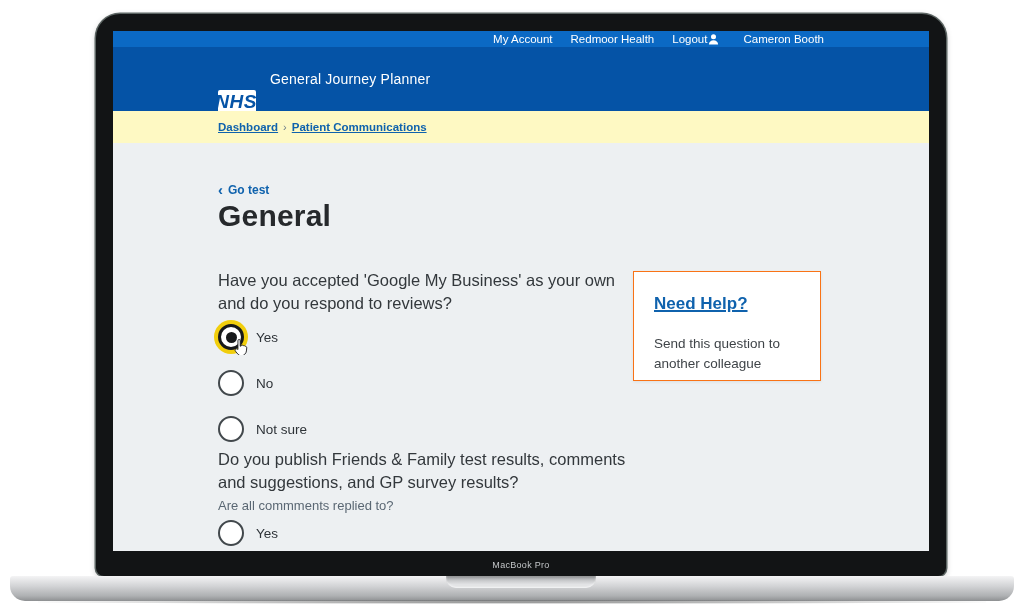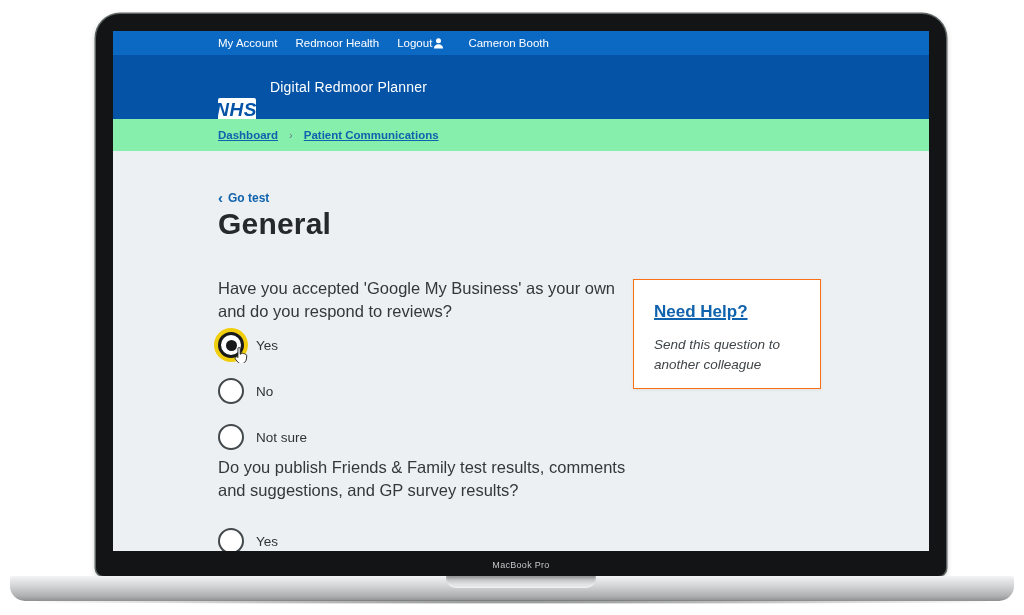--- a/index.html
+++ b/index.html
@@ -19,38 +19,38 @@
   .laptop-base { position:absolute; left:10px; top:576px; width:1004px; height:25px;
     background:linear-gradient(#f4f4f5, #d3d4d6 40%, #aeb0b2 80%, #8d8f91);
     border-radius:3px 3px 15px 15px; }
   .laptop-base::after { content:""; position:absolute; left:28px; right:28px; bottom:-3px;
     height:4px; background:radial-gradient(ellipse at center, rgba(20,22,22,.55), rgba(20,22,22,0) 75%); }
   .base-notch { position:absolute; left:436px; top:0; width:150px; height:12px;
     background:linear-gradient(#aaacae, #e2e3e5 70%);
     border-radius:0 0 10px 10px; box-shadow:inset 0 -1px 2px rgba(255,255,255,.7), inset 0 2px 3px rgba(0,0,0,.18); }
 
   
-  .topbar { height:24px; background:#0b69c4; display:flex; align-items:center;
-    justify-content:flex-start; padding:0 105px; flex:0 0 auto; }
+  .topbar { height:16px; background:#0b69c4; display:flex; align-items:center;
+    justify-content:flex-end; padding:0 105px; flex:0 0 auto; }
   .topbar-nav { display:flex; gap:18px; }
   .topbar a, .top-link { color:#ffffff; font-size:11.5px; text-decoration:none; cursor:pointer; }
   .top-user { display:flex; align-items:center; gap:23px; color:#fff; font-size:11.5px; cursor:pointer; }
   .top-user svg { display:block; }
 
   
   .app-header { height:64px; background:#0553a6; display:flex; align-items:center;
     padding:0 105px; flex:0 0 auto; }
   .nhs-logo { background:#ffffff; color:#0553a6; font-weight:bold; font-style:italic;
     font-size:19px; width:38px; height:24px; display:flex; align-items:center;
     justify-content:center; border-radius:2px; letter-spacing:.5px; padding-right:2px;margin-top:46px; }
   .app-title { color:#ffffff; font-size:14px; margin-left:14px; letter-spacing:.2px; }
 
   
-  .breadcrumb-bar { height:32px; background:#86efac; display:flex; align-items:center;
-    padding:0 105px; gap:11px; flex:0 0 auto; }
+  .breadcrumb-bar { height:32px; background:#fef9c3; display:flex; align-items:center;
+    padding:0 105px; gap:5px; flex:0 0 auto; }
   .crumb { color:#0f62ad; font-size:11.5px; font-weight:600; text-decoration:underline; cursor:pointer; }
   .crumb-sep { color:#6b7b8a; font-size:11px; }
 
   
   .content { position:relative; flex:1 1 auto; background:#edf0f2; }
   .go-back { position:absolute; left:105px; top:40px; color:#0f62ad; font-size:12px;
     font-weight:600; cursor:pointer; display:flex; align-items:center; gap:5px; }
   .go-back .chev { font-size:15px; line-height:10px; font-weight:700; }
   .page-title { position:absolute; left:105px; top:56px; font-size:30px; font-weight:700;
     color:#26292c; letter-spacing:.2px; }
@@ -72,21 +72,21 @@
     width:11px; height:11px; margin:-5.5px 0 0 -5.5px; border-radius:50%; background:#17191b; }
   .radio-label { margin-left:12px; font-size:13.5px; color:#2e3338; }
   .cursor-icon { position:absolute; left:15px; top:14px; pointer-events:none; z-index:3; }
 
   
   .help-card { position:absolute; left:520px; top:128px; width:188px; height:110px;
     background:#ffffff; border:1px solid #f97316; box-shadow:0 1px 3px rgba(0,0,0,.07);
     padding:22px 20px 0 20px; }
   .help-title { color:#0f62ad; font-size:17px; font-weight:700; text-decoration:underline;
     text-decoration-thickness:2px; cursor:pointer; display:inline-block; }
-  .help-body { margin-top:13px; font-size:13.5px; line-height:1.5; color:#3f4448; width:150px;font-style:italic; }
+  .help-body { margin-top:20px; font-size:13.5px; line-height:1.5; color:#3f4448; width:150px; }
 </style>
 </head>
 <body>
 
 <div class="laptop-frame">
 
   <div class="screen-view">
 
     <div class="topbar">
       <div class="topbar-nav">
@@ -100,21 +100,21 @@
             <circle cx="8" cy="4.6" r="3.1" fill="#ffffff"></circle>
             <path d="M2.3 14.2c0-3.2 2.6-5.2 5.7-5.2s5.7 2 5.7 5.2z" fill="#ffffff"></path>
           </svg>
         </span>
         <span>Cameron Booth</span>
       </div>
     </div>
 
     <div class="app-header">
       <span class="nhs-logo">NHS</span>
-      <span class="app-title">Digital Redmoor Planner</span>
+      <span class="app-title">General Journey Planner</span>
     </div>
 
     <div class="breadcrumb-bar">
       <span class="crumb">Dashboard</span>
       <span class="crumb-sep">›</span>
       <span class="crumb">Patient Communications</span>
     </div>
 
     <div class="content">
 
@@ -146,20 +146,21 @@
           <span class="radio-label">Not sure</span>
         </div>
       </div>
 
       <div class="help-card">
         <span class="help-title">Need Help?</span>
         <p class="help-body">Send this question to another colleague</p>
       </div>
 
       <p class="question-text q2">Do you publish Friends &amp; Family test results, comments and suggestions, and GP survey results?</p>
+      <p class="q-hint">Are all commments replied to?</p>
 
       <div class="radio-group rg2">
         <div class="radio-row">
           <span class="radio"></span>
           <span class="radio-label">Yes</span>
         </div>
       </div>
 
     </div>
   </div>

